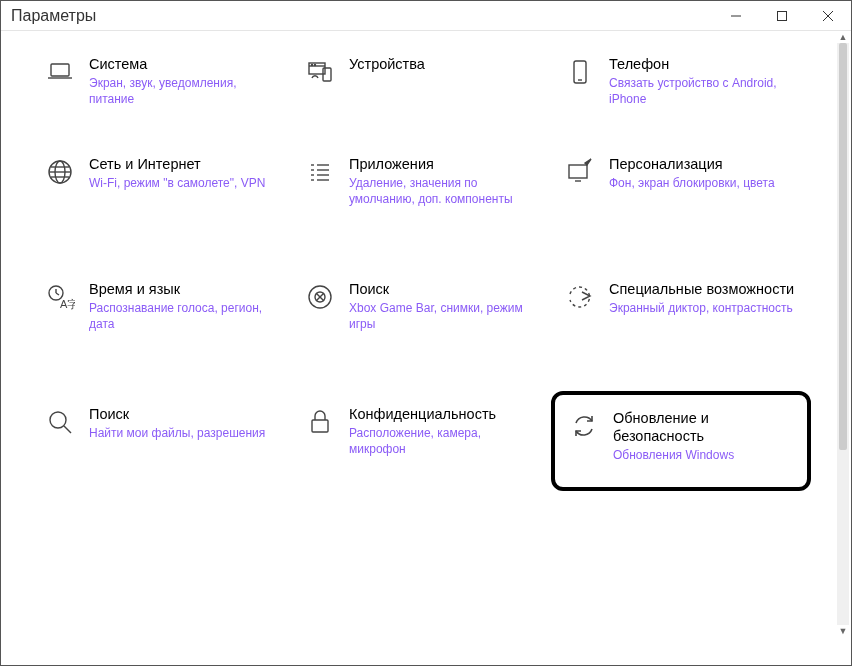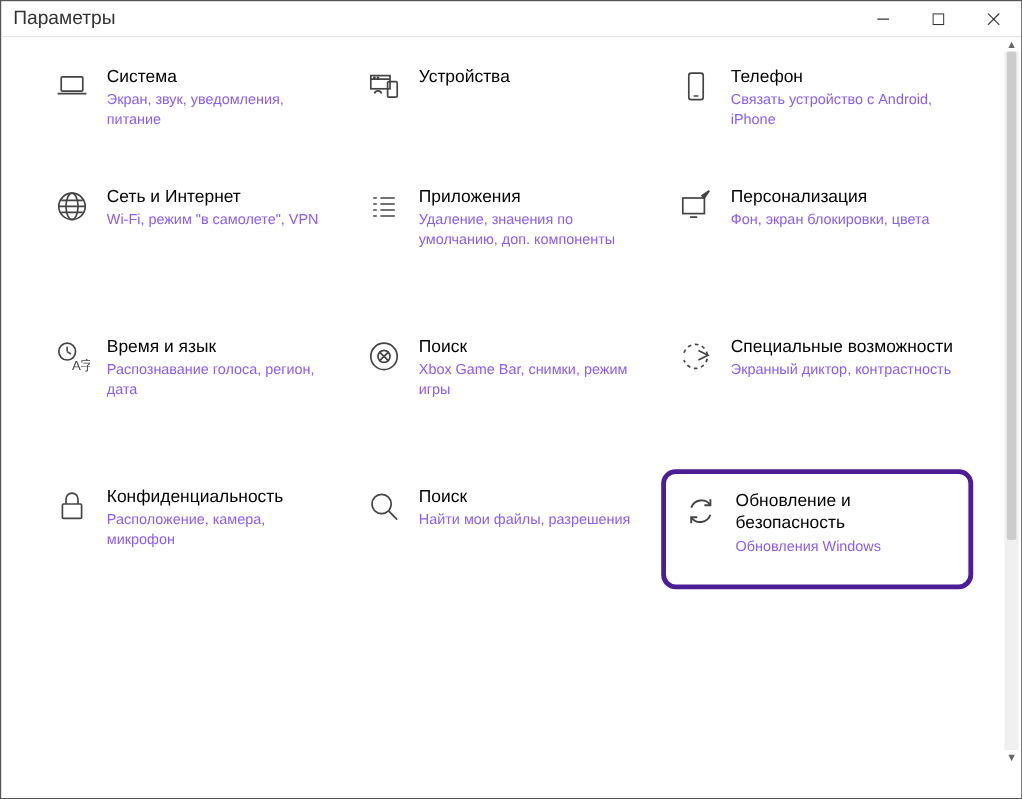--- a/index.html
+++ b/index.html
@@ -11,21 +11,21 @@
   .winbtn svg { display: block; }
   .content { position: relative; height: calc(100% - 30px); padding: 10px 40px 10px 30px; }
   .grid { display: grid; grid-template-columns: repeat(3, 1fr); column-gap: 0; row-gap: 0; }
   .tile { display: flex; align-items: flex-start; padding: 14px 6px 14px 8px; height: 125px; position: relative; cursor: default; }
   .tile.short { height: 100px; }
   .iconwrap { width: 36px; min-width: 36px; display:flex; justify-content:flex-end; padding-top:2px; color:#444; }
   .iconwrap svg { stroke:#444; }
   .txtwrap { padding-left: 14px; padding-right: 10px; }
   .ttl { font-size: 14.5px; color: #000; line-height: 1.25; margin-bottom: 2px; }
   .sub { font-size: 12px; color: #8b5cf6; line-height: 1.35; }
-  .highlight { border: 4px solid #4c1d95; border-radius: 12px; }
+  .highlight { border: 4px solid #000000; border-radius: 12px; }
   .scroll { position: absolute; right: 2px; top: 0; bottom: 28px; width: 12px; display:flex; flex-direction:column; align-items:center; }
   .scroll .arrow { width:12px; height:12px; display:flex; align-items:center; justify-content:center; color:#666; font-size:9px;}
   .scroll .track { flex:1; width:12px; background:#f0f0f0; position: relative; }
   .scroll .thumb { position:absolute; left:2px; right:2px; top:0; height:70%; background:#ccc; border-radius:2px;}
 </style>
 </head>
 <body>
 
 <div class="titlebar">
   <span class="caption">Параметры</span>
@@ -183,40 +183,40 @@
       </div>
       <div class="txtwrap">
         <div class="ttl">Специальные возможности</div>
         <div class="sub">Экранный диктор, контрастность</div>
       </div>
     </div>
 
     <div class="tile">
       <div class="iconwrap">
         <svg width="30" height="30" fill="none" stroke-width="1.4">
+            <circle cx="13" cy="13" r="8"></circle>
+            <line x1="19" y1="19" x2="26" y2="26"></line>
+          </svg>
+      </div>
+      <div class="txtwrap">
+        <div class="ttl">Поиск</div>
+        <div class="sub">Найти мои файлы, разрешения</div>
+      </div>
+    </div>
+
+    <div class="tile">
+      <div class="iconwrap">
+        <svg width="30" height="30" fill="none" stroke-width="1.4">
             <rect x="7" y="13" width="16" height="12" rx="1"></rect>
             <path d="M10 13 V9 a5 5 0 0 1 10 0 V13"></path>
           </svg>
       </div>
       <div class="txtwrap">
         <div class="ttl">Конфиденциальность</div>
         <div class="sub">Расположение, камера, микрофон</div>
-      </div>
-    </div>
-
-    <div class="tile">
-      <div class="iconwrap">
-        <svg width="30" height="30" fill="none" stroke-width="1.4">
-            <circle cx="13" cy="13" r="8"></circle>
-            <line x1="19" y1="19" x2="26" y2="26"></line>
-          </svg>
-      </div>
-      <div class="txtwrap">
-        <div class="ttl">Поиск</div>
-        <div class="sub">Найти мои файлы, разрешения</div>
       </div>
     </div>
 
     <div class="tile short highlight">
       <div class="iconwrap">
         <svg width="30" height="30" fill="none" stroke-width="1.6">
             <path d="M7 12 A 9 9 0 0 1 23 10"></path>
             <polyline points="23,5 23,10 18,10"></polyline>
             <path d="M23 18 A 9 9 0 0 1 7 20"></path>
             <polyline points="7,25 7,20 12,20"></polyline>

